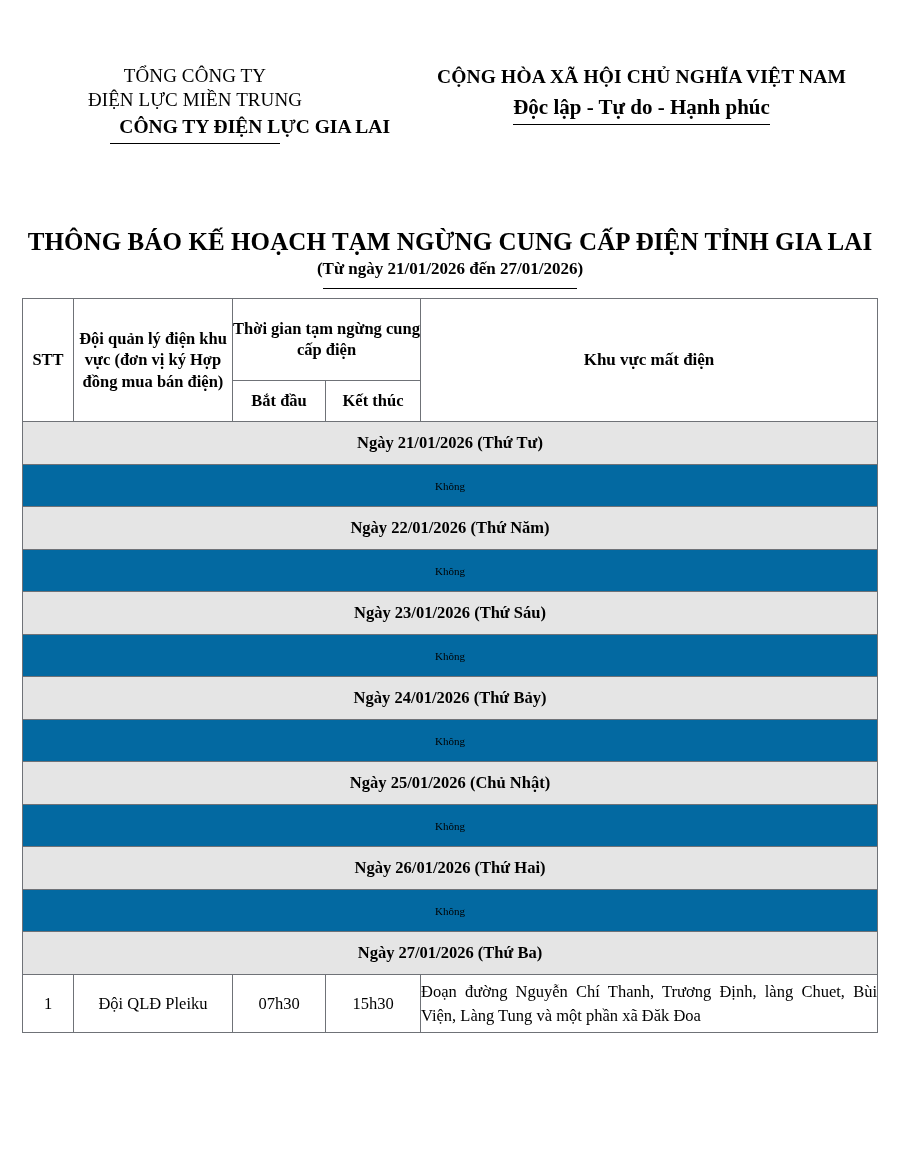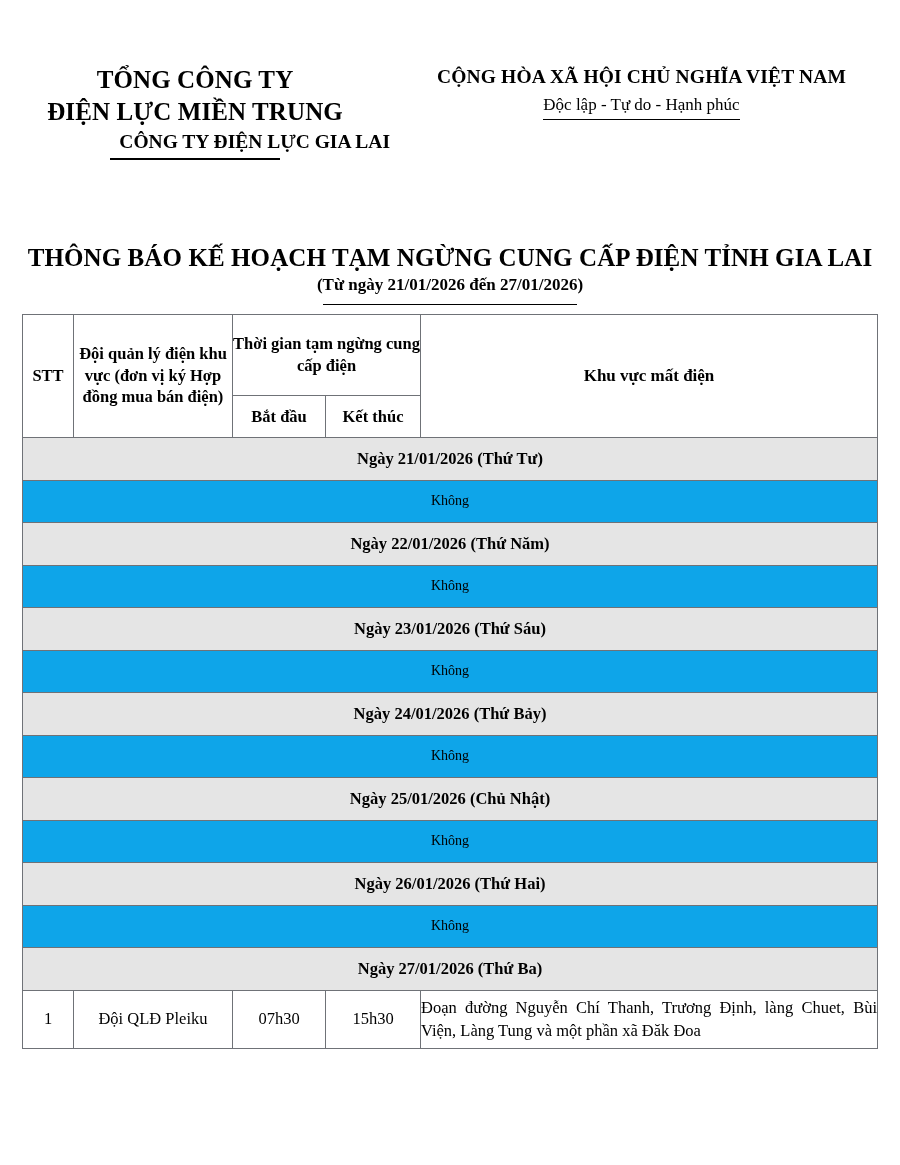--- a/index.html
+++ b/index.html
@@ -27,45 +27,44 @@
     line-height: 1.28;
   }
   .lh-right {
     flex: 1;
     text-align: center;
     line-height: 1.32;
     padding-right: 7px;
   }
   .lh-line-1,
   .lh-line-2 {
-    font-size: 25px;
+    font-size: 19px;
     letter-spacing: .1px;
-    font-weight: bold;
   }
   .lh-org {
     font-size: 19.5px;
     font-weight: bold;
     margin-top: 2px;
     display: block;
     text-align: right;
   }
   .lh-org-underline {
     width: 170px;
     height: 1.6px;
     background: #000;
     margin: 3px auto 0 auto;
   }
   .lh-nation {
     font-size: 19.5px;
     font-weight: bold;
     letter-spacing: .15px;
   }
   .lh-motto {
-    font-size: 17px;
-    font-weight: normal;
+    font-size: 21px;
+    font-weight: bold;
     margin-top: 4px;
     display: inline-block;
     border-bottom: 1.6px solid #000;
     padding-bottom: 3px;
   }
 
   
   .title-block {
     text-align: center;
     margin-top: 84px;
@@ -118,23 +117,23 @@
 
   tr.dayrow td {
     background: #e5e5e5;
     text-align: center;
     font-weight: bold;
     font-size: 16.5px;
     height: 42px;
     vertical-align: middle;
   }
   tr.nonerow td {
-    background: #0ea5e9;
-    text-align: center;
-    font-size: 14px;
+    background: #0369a1;
+    text-align: center;
+    font-size: 11px;
     height: 41px;
     vertical-align: middle;
   }
   tr.datarow td {
     height: 57px;
     vertical-align: middle;
     font-size: 16.5px;
   }
   td.stt-v   { text-align: center; }
   td.team-v  { text-align: center; }

